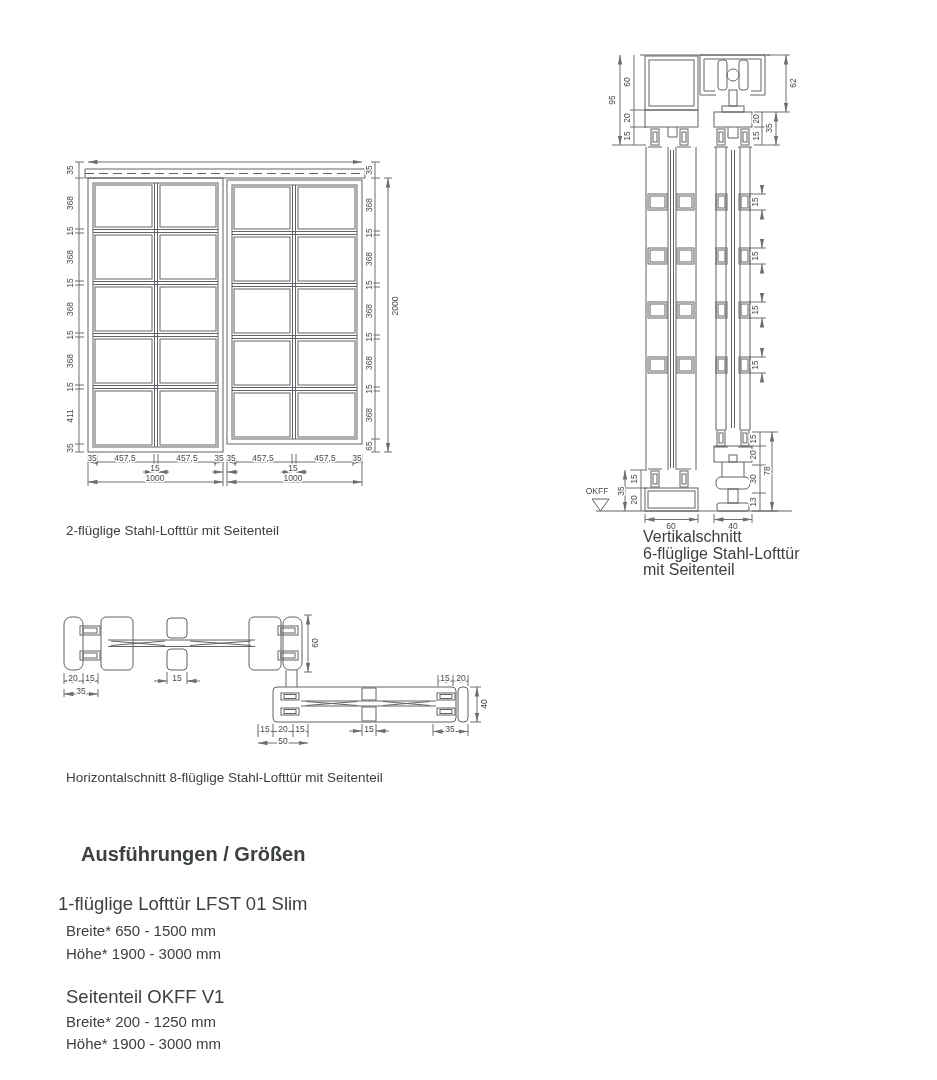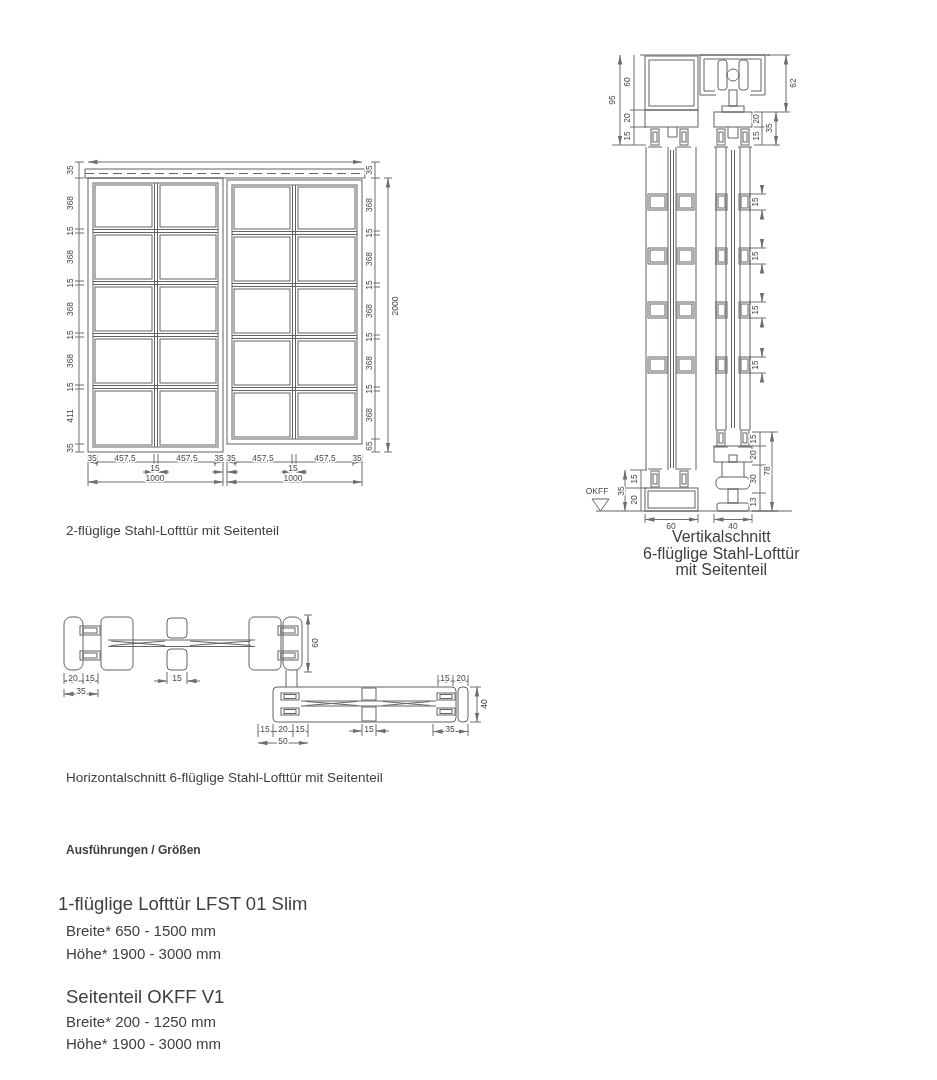--- a/index.html
+++ b/index.html
@@ -10,22 +10,22 @@
        font-family:"Liberation Sans",sans-serif;color:var(--ink);}
   #draw{position:absolute;left:0;top:0;}
   .ln{fill:none;stroke:var(--line);stroke-width:1;}
   .dash{fill:none;stroke:var(--line);stroke-width:1;stroke-dasharray:9 5;}
   .dim{fill:none;stroke:var(--dim);stroke-width:1;}
   .arr2{marker-start:url(#ar);marker-end:url(#ar);}
   .arrE{marker-end:url(#ar);}
   text.d{font:8.5px "Liberation Sans",sans-serif;fill:var(--lbl);
          text-anchor:middle;dominant-baseline:central;
          paint-order:stroke;stroke:#fff;stroke-width:3px;stroke-linejoin:round;}
-  .cap{position:absolute;font-size:13.5px;line-height:16.5px;color:var(--ink);text-align:center;}
-  .h1{position:absolute;font-size:12px;font-weight:bold;color:var(--ink);}
+  .cap{position:absolute;font-size:13.5px;line-height:16.5px;color:var(--ink);}
+  .h1{position:absolute;font-size:20px;font-weight:bold;color:var(--ink);margin-left:15px;}
   .ptitle{position:absolute;font-size:18.5px;color:var(--ink);}
   .spec{position:absolute;font-size:15px;color:var(--ink);}
 </style>
 </head>
 <body>
 
 <svg id="draw" width="937" height="1080" viewBox="0 0 937 1080">
   <defs>
     <marker id="ar" viewBox="0 0 10 6" refX="9.5" refY="3" markerWidth="10" markerHeight="6" orient="auto-start-reverse">
         <path d="M0,0.8L9.5,3L0,5.2Z" fill="#6b6e72"></path>
@@ -346,21 +346,21 @@
 </svg>
 
 <div class="cap" style="left:66px;top:523px">2-flüglige Stahl-Lofttür mit Seitenteil</div>
 
 <div class="cap" style="left:643px;top:529px;font-size:16px">
   <div>Vertikalschnitt</div>
   <div>6-flüglige Stahl-Lofttür</div>
   <div>mit Seitenteil</div>
 </div>
 
-<div class="cap" style="left:66px;top:770px">Horizontalschnitt 6-flüglige Stahl-Lofttür mit Seitenteil</div>
+<div class="cap" style="left:66px;top:770px">Horizontalschnitt 8-flüglige Stahl-Lofttür mit Seitenteil</div>
 
 <div class="h1" style="left:66px;top:843px">Ausführungen / Größen</div>
 
 <div class="ptitle" style="left:58px;top:893px">1-flüglige Lofttür LFST 01 Slim</div>
 <div class="spec" style="left:66px;top:922px">Breite* 650 - 1500 mm</div>
 <div class="spec" style="left:66px;top:945px">Höhe* 1900 - 3000 mm</div>
 
 <div class="ptitle" style="left:66px;top:986px">Seitenteil OKFF V1</div>
 <div class="spec" style="left:66px;top:1013px">Breite* 200 - 1250 mm</div>
 <div class="spec" style="left:66px;top:1035px">Höhe* 1900 - 3000 mm</div>

